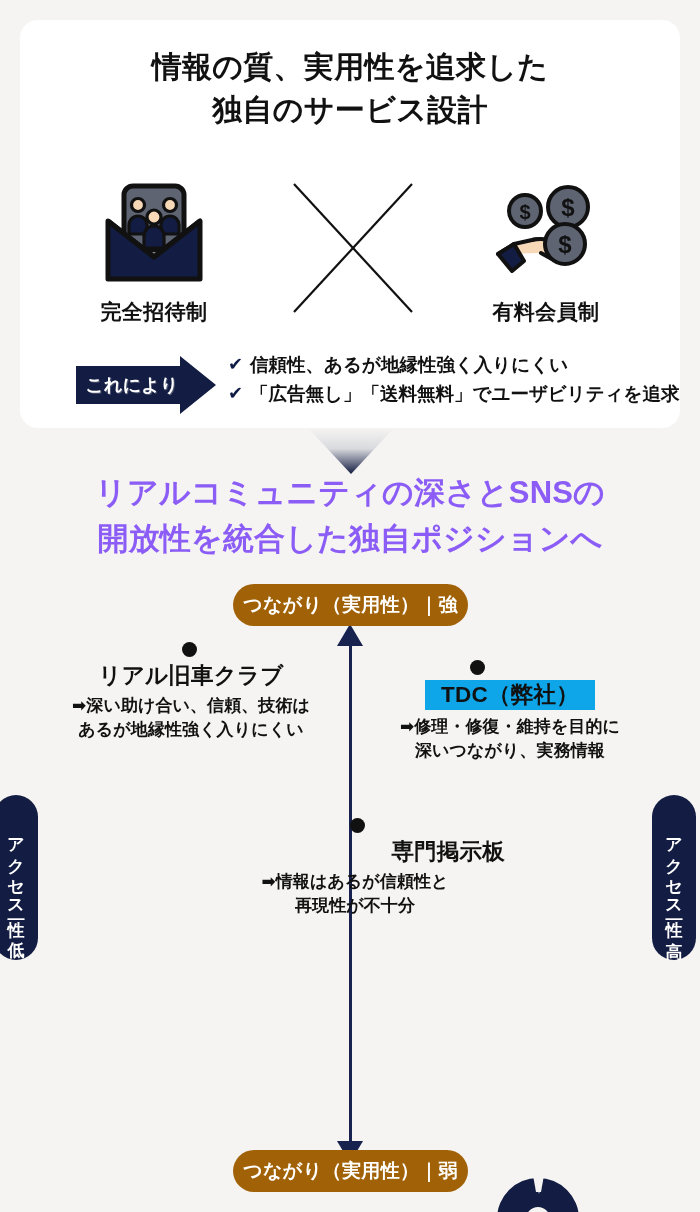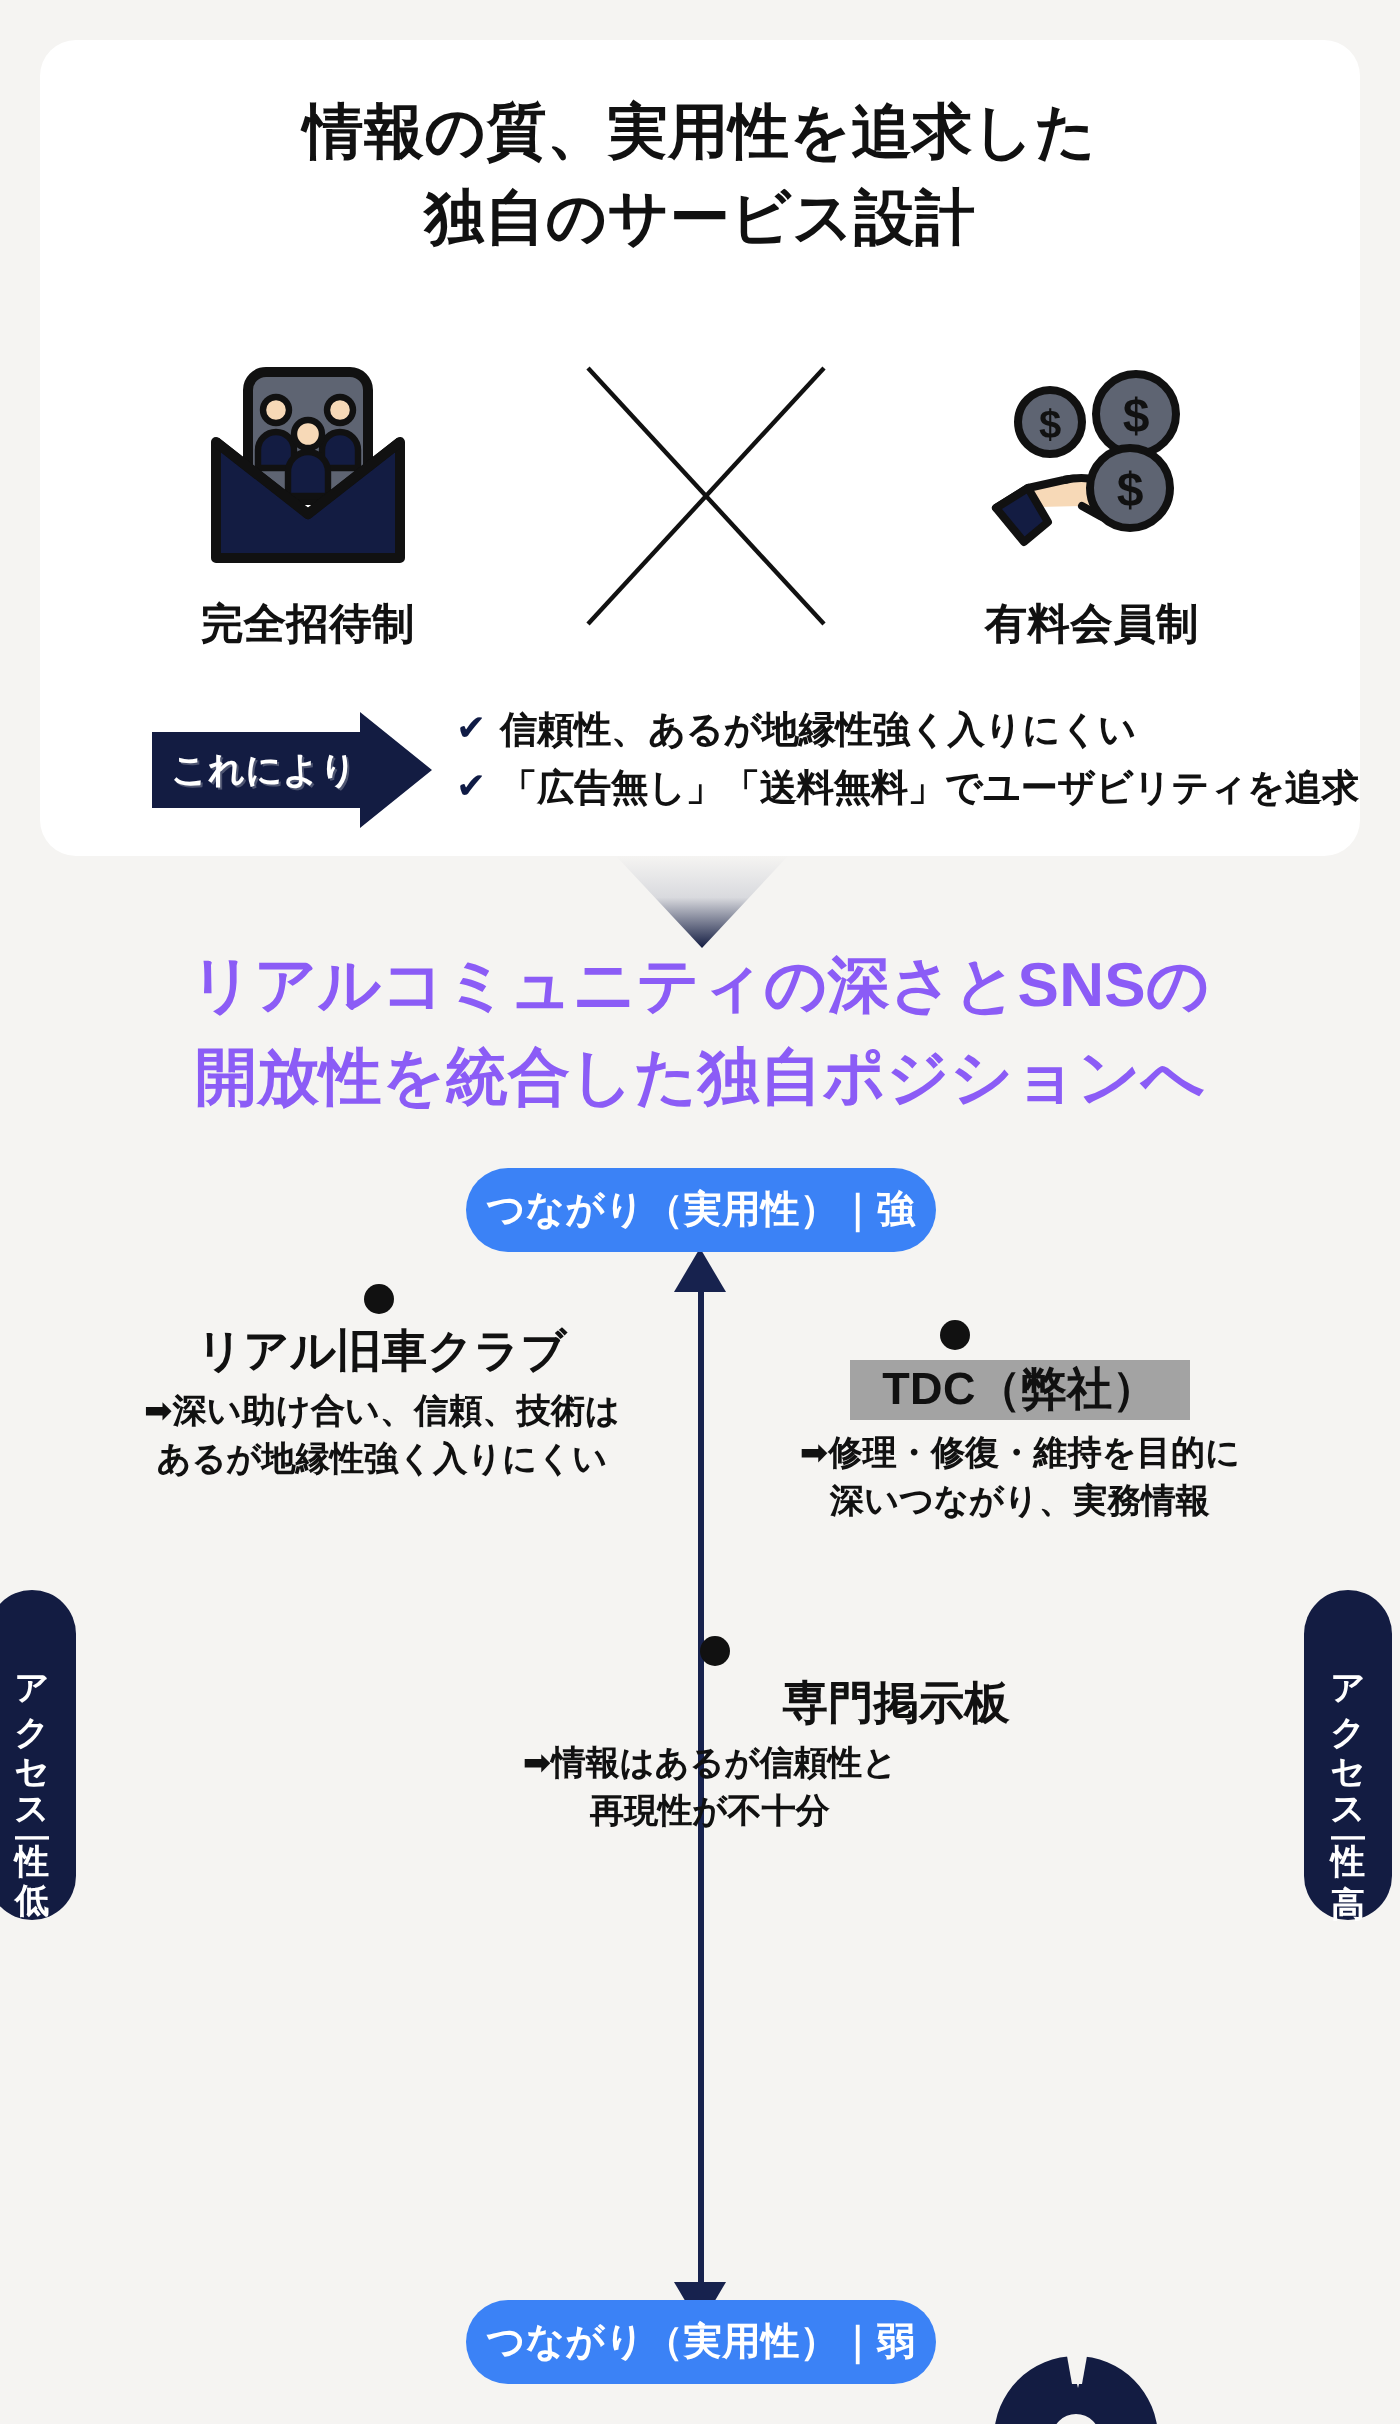--- a/index.html
+++ b/index.html
@@ -58,41 +58,41 @@
   
   .matrix{position:absolute;left:0;top:580px;width:700px;height:632px;}
   .axis-line{position:absolute;background:#17224e;}
   .v-axis{left:349px;top:60px;width:3px;height:525px;}
 
   .tri{position:absolute;width:0;height:0;}
   .tri-up{left:337px;top:44px;border-left:13px solid transparent;border-right:13px solid transparent;border-bottom:22px solid #17224e;}
   .tri-down{left:337px;top:561px;border-left:13px solid transparent;border-right:13px solid transparent;border-top:22px solid #17224e;}
 
   .pill{
-    background:#3b82f6;color:#fff;border-radius:999px;
+    background:#a16207;color:#fff;border-radius:999px;
     display:flex;align-items:center;justify-content:center;
     font-weight:900;letter-spacing:0.02em;
   }
   .pill-top{position:absolute;left:233px;top:4px;width:235px;height:42px;font-size:19px;}
   .pill-bottom{position:absolute;left:233px;top:570px;width:235px;height:42px;font-size:19px;}
   .pill-side{
     position:absolute;width:44px;height:165px;border-radius:999px;
     background:#131c42;color:#fff;font-weight:900;font-size:17px;
     display:flex;align-items:center;justify-content:center;
     writing-mode:vertical-rl;text-orientation:upright;letter-spacing:0.06em;
     line-height:1;box-sizing:border-box;padding:6px 0;
   }
   .pill-left{left:-6px;top:215px;}
   .pill-right{left:652px;top:215px;}
 
   .dot{position:absolute;width:15px;height:15px;border-radius:50%;background:#111;}
 
   .node{position:absolute;}
   .node-name{font-weight:900;font-size:22.5px;line-height:1.2;color:#111;text-align:center;letter-spacing:0.01em;}
-  .node-name.hl{background:#a3a3a3;display:inline-block;padding:1px 16px 2px;}
+  .node-name.hl{background:#0ea5e9;display:inline-block;padding:1px 16px 2px;}
   .node-desc{font-weight:700;font-size:17px;line-height:1.42;color:#111;text-align:center;margin-top:5px;letter-spacing:0.005em;}
 
   .logo-mark{position:absolute;left:497px;top:598px;width:82px;height:82px;}
 </style>
 </head>
 <body>
 
 <div class="stage">
 
   <div class="card">

